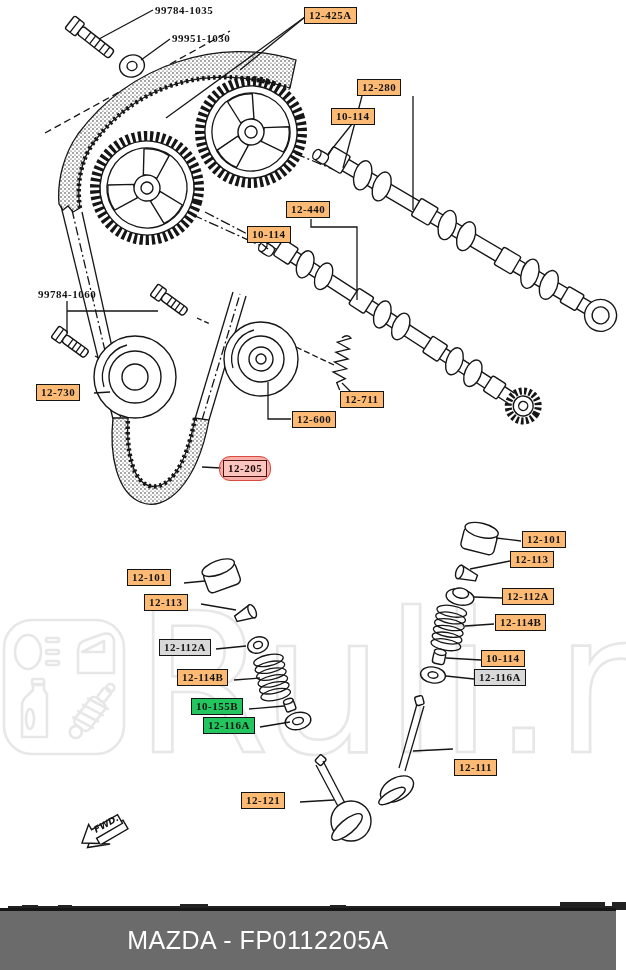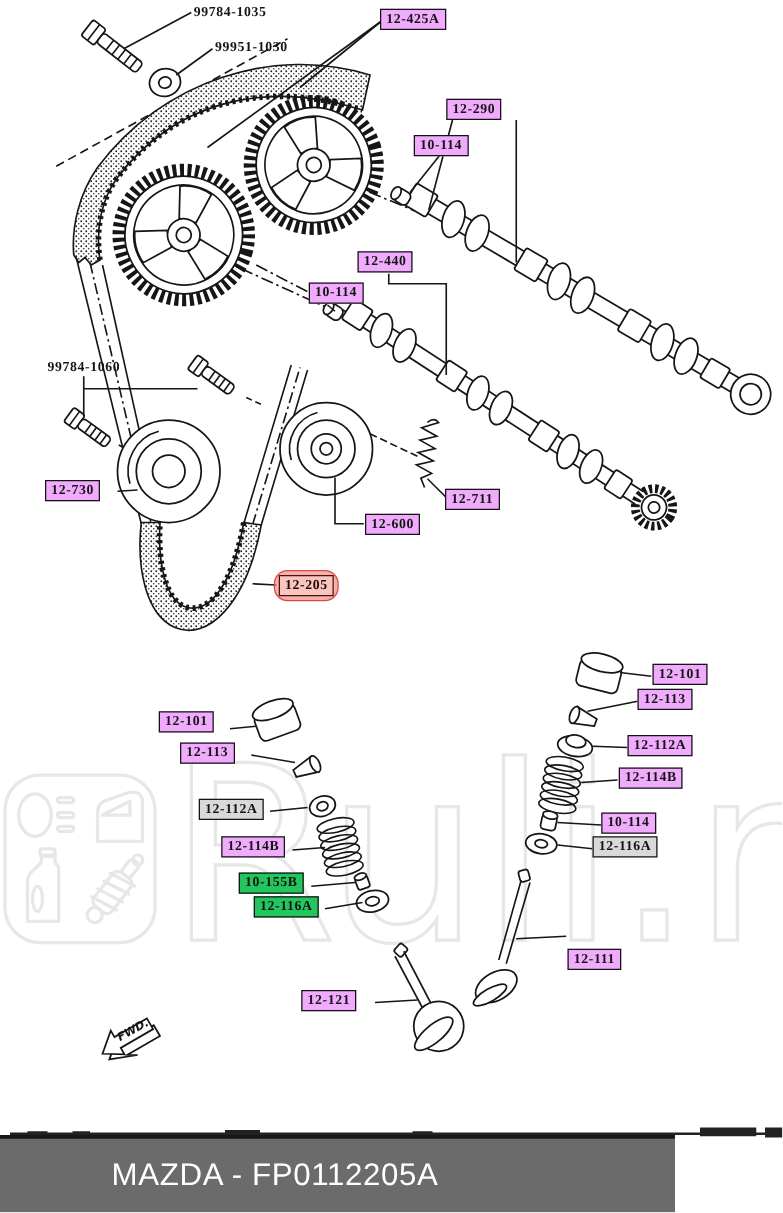--- a/index.html
+++ b/index.html
@@ -4,27 +4,27 @@
 <style>
   html,body{margin:0;padding:0;background:#fff;}
   #page{position:relative;width:626px;height:970px;background:#fff;overflow:hidden;
         font-family:"DejaVu Sans", sans-serif;}
   svg{position:absolute;left:0;top:0;}
   .ln{stroke:#161616;stroke-width:1.3;fill:none;}
   .wf{fill:#fff;stroke:#161616;stroke-width:1.4;}
   .wm{stroke:#e7e7e7;fill:none;stroke-width:2.6;stroke-linecap:round;stroke-linejoin:round;}
   .lbl{position:absolute;font-family:Liberation Serif, serif;font-weight:bold;
        font-size:11px;letter-spacing:0.5px;color:#141414;white-space:nowrap;line-height:13px;z-index:30;}
-  .box{border:1.6px solid #141414;background:#f0abfc;padding:1px 4px;}
+  .box{border:1.6px solid #141414;background:#fdba74;padding:1px 4px;}
   .plain{background:transparent;}
   .shade{background:#d9d9d9;}
   .shade2{background:#22c55e;}
   .hl{position:absolute;z-index:31;background:rgba(242,110,100,0.55);border:1.6px solid #d84b40;padding:3px;}
   .hl .box{border:1.6px solid #4a120f;background:rgba(255,235,233,0.35);color:#1c0604;}
-  #footer{position:absolute;left:0;top:908px;width:540px;height:62px;background:#6b6b6b;
+  #footer{position:absolute;left:0;top:908px;width:616px;height:62px;background:#6b6b6b;
           border-top:3px solid #161616;box-sizing:border-box;display:flex;align-items:center;
           justify-content:center;z-index:40;}
   #footer .ftxt{display:flex;gap:30px;margin-right:100px;color:#fff;
           font-family:"Liberation Sans", sans-serif;font-size:25px;letter-spacing:0.5px;}
 </style>
 </head>
 <body>
 
 <div id="page">
 
@@ -347,27 +347,27 @@
       <rect x="180" y="904" width="28" height="5"></rect>
       <rect x="330" y="905" width="16" height="4"></rect>
       <rect x="560" y="902" width="45" height="7"></rect>
       <rect x="612" y="902" width="14" height="8"></rect>
     </g>
   </svg>
 
   <div class="lbl plain" style="left:155px;top:4px;">99784-1035</div>
   <div class="lbl plain" style="left:172px;top:32px;">99951-1030</div>
   <div class="lbl box" style="left:304px;top:7px;">12-425A</div>
-  <div class="lbl box" style="left:357px;top:79px;">12-290</div>
+  <div class="lbl box" style="left:357px;top:79px;">12-280</div>
   <div class="lbl box" style="left:331px;top:108px;">10-114</div>
   <div class="lbl box" style="left:286px;top:201px;">12-440</div>
   <div class="lbl box" style="left:247px;top:226px;">10-114</div>
   <div class="lbl plain" style="left:38px;top:288px;">99784-1060</div>
   <div class="lbl box" style="left:36px;top:384px;">12-730</div>
-  <div class="lbl box" style="left:356px;top:391px;">12-711</div>
+  <div class="lbl box" style="left:340px;top:391px;">12-711</div>
   <div class="lbl box" style="left:292px;top:411px;">12-600</div>
   <div class="hl" style="left:219px;top:456px;border-radius:11px;">
     <div class="lbl box" style="position:static;">12-205</div>
   </div>
   <div class="lbl box" style="left:127px;top:569px;">12-101</div>
   <div class="lbl box" style="left:144px;top:594px;">12-113</div>
   <div class="lbl box shade" style="left:159px;top:639px;">12-112A</div>
   <div class="lbl box" style="left:177px;top:669px;">12-114B</div>
   <div class="lbl box shade2" style="left:191px;top:698px;">10-155B</div>
   <div class="lbl box shade2" style="left:203px;top:717px;">12-116A</div>

